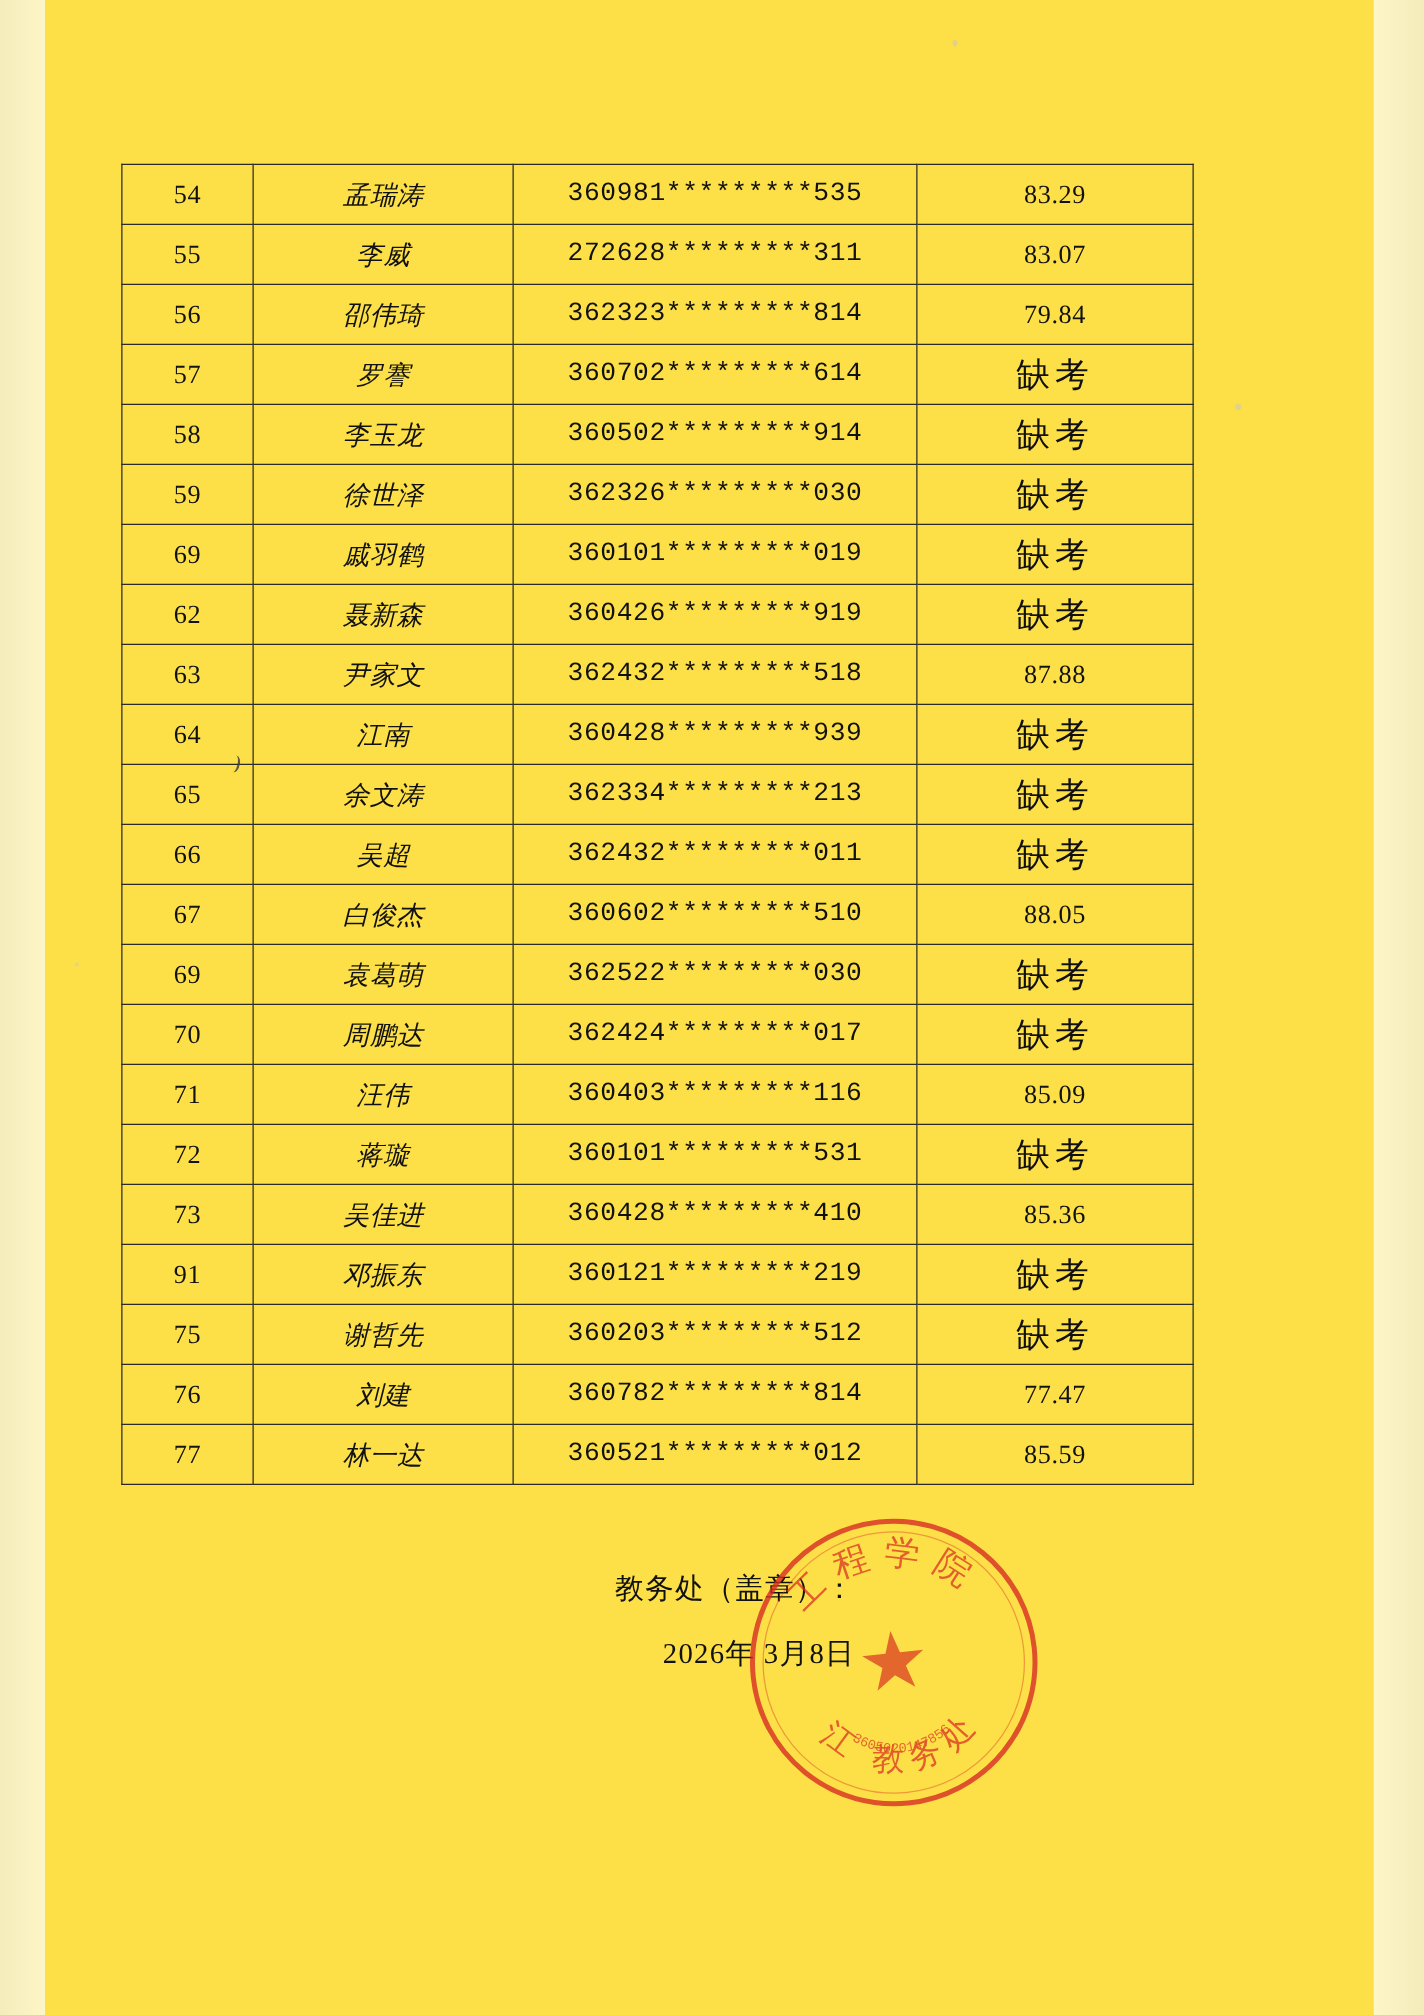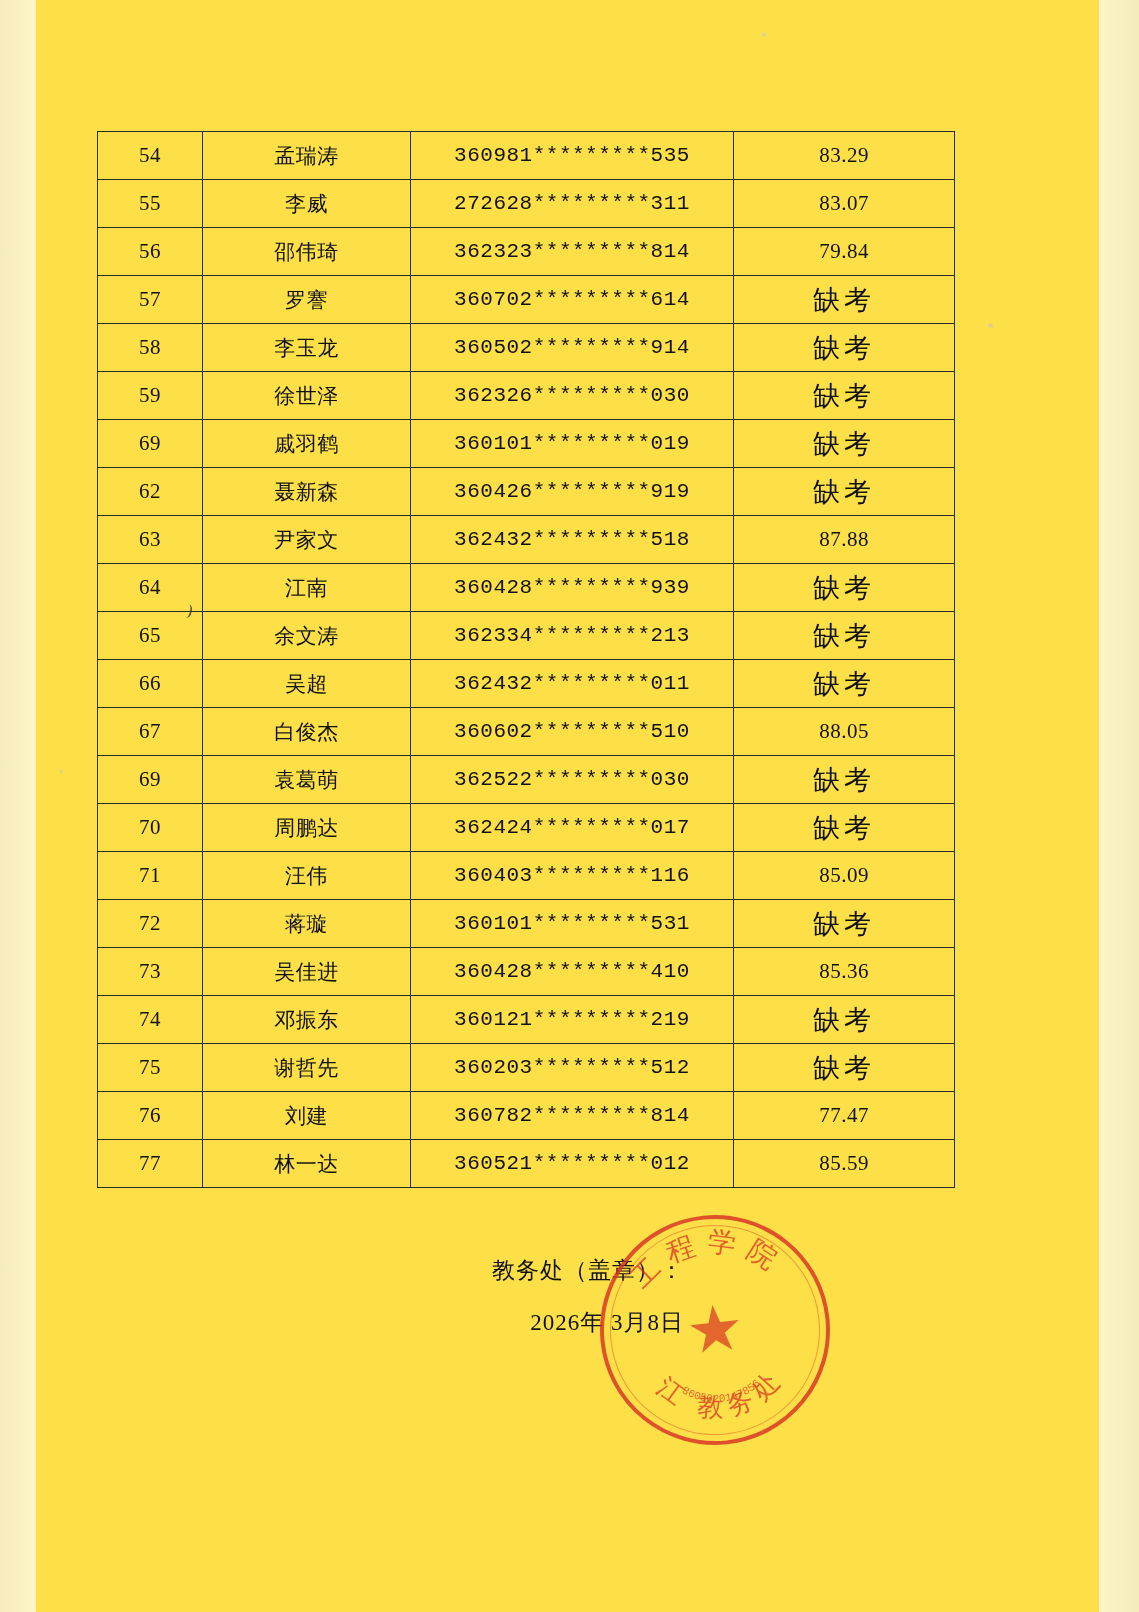--- a/index.html
+++ b/index.html
@@ -50,21 +50,21 @@
   table.roster td {
     border: 1.6px solid #2b2b2b;
     height: 45px;
     text-align: center;
     vertical-align: middle;
     font-size: 21px;
     color: #111;
     letter-spacing: 0.5px;
   }
   td.c-idx { width: 102px; font-family: "Liberation Serif", serif; font-size: 21px; }
-  td.c-name { width: 205px; font-size: 22px; letter-spacing: 4px; }
+  td.c-name { width: 205px; font-size: 22px; letter-spacing: 4px; font-style: italic; }
   td.c-id   { width: 320px; font-family: "Liberation Mono", monospace; font-size: 20px; letter-spacing: 0px; }
   td.c-score{ width: 218px; font-family: "Liberation Serif", serif; font-size: 21px; letter-spacing: 2px; }
   td.c-score.absent { letter-spacing: 4px; font-size: 27px; }
 
   .footer {
     position: absolute;
     left: 492px;
     top: 1245px;
     font-size: 23px;
     color: #111;
@@ -255,21 +255,21 @@
           <td class="c-id">360101*********531</td>
           <td class="c-score absent">缺考</td>
         </tr>
         <tr>
           <td class="c-idx">73</td>
           <td class="c-name">吴佳进</td>
           <td class="c-id">360428*********410</td>
           <td class="c-score">85.36</td>
         </tr>
         <tr>
-          <td class="c-idx">74</td>
+          <td class="c-idx">91</td>
           <td class="c-name">邓振东</td>
           <td class="c-id">360121*********219</td>
           <td class="c-score absent">缺考</td>
         </tr>
         <tr>
           <td class="c-idx">75</td>
           <td class="c-name">谢哲先</td>
           <td class="c-id">360203*********512</td>
           <td class="c-score absent">缺考</td>
         </tr>

